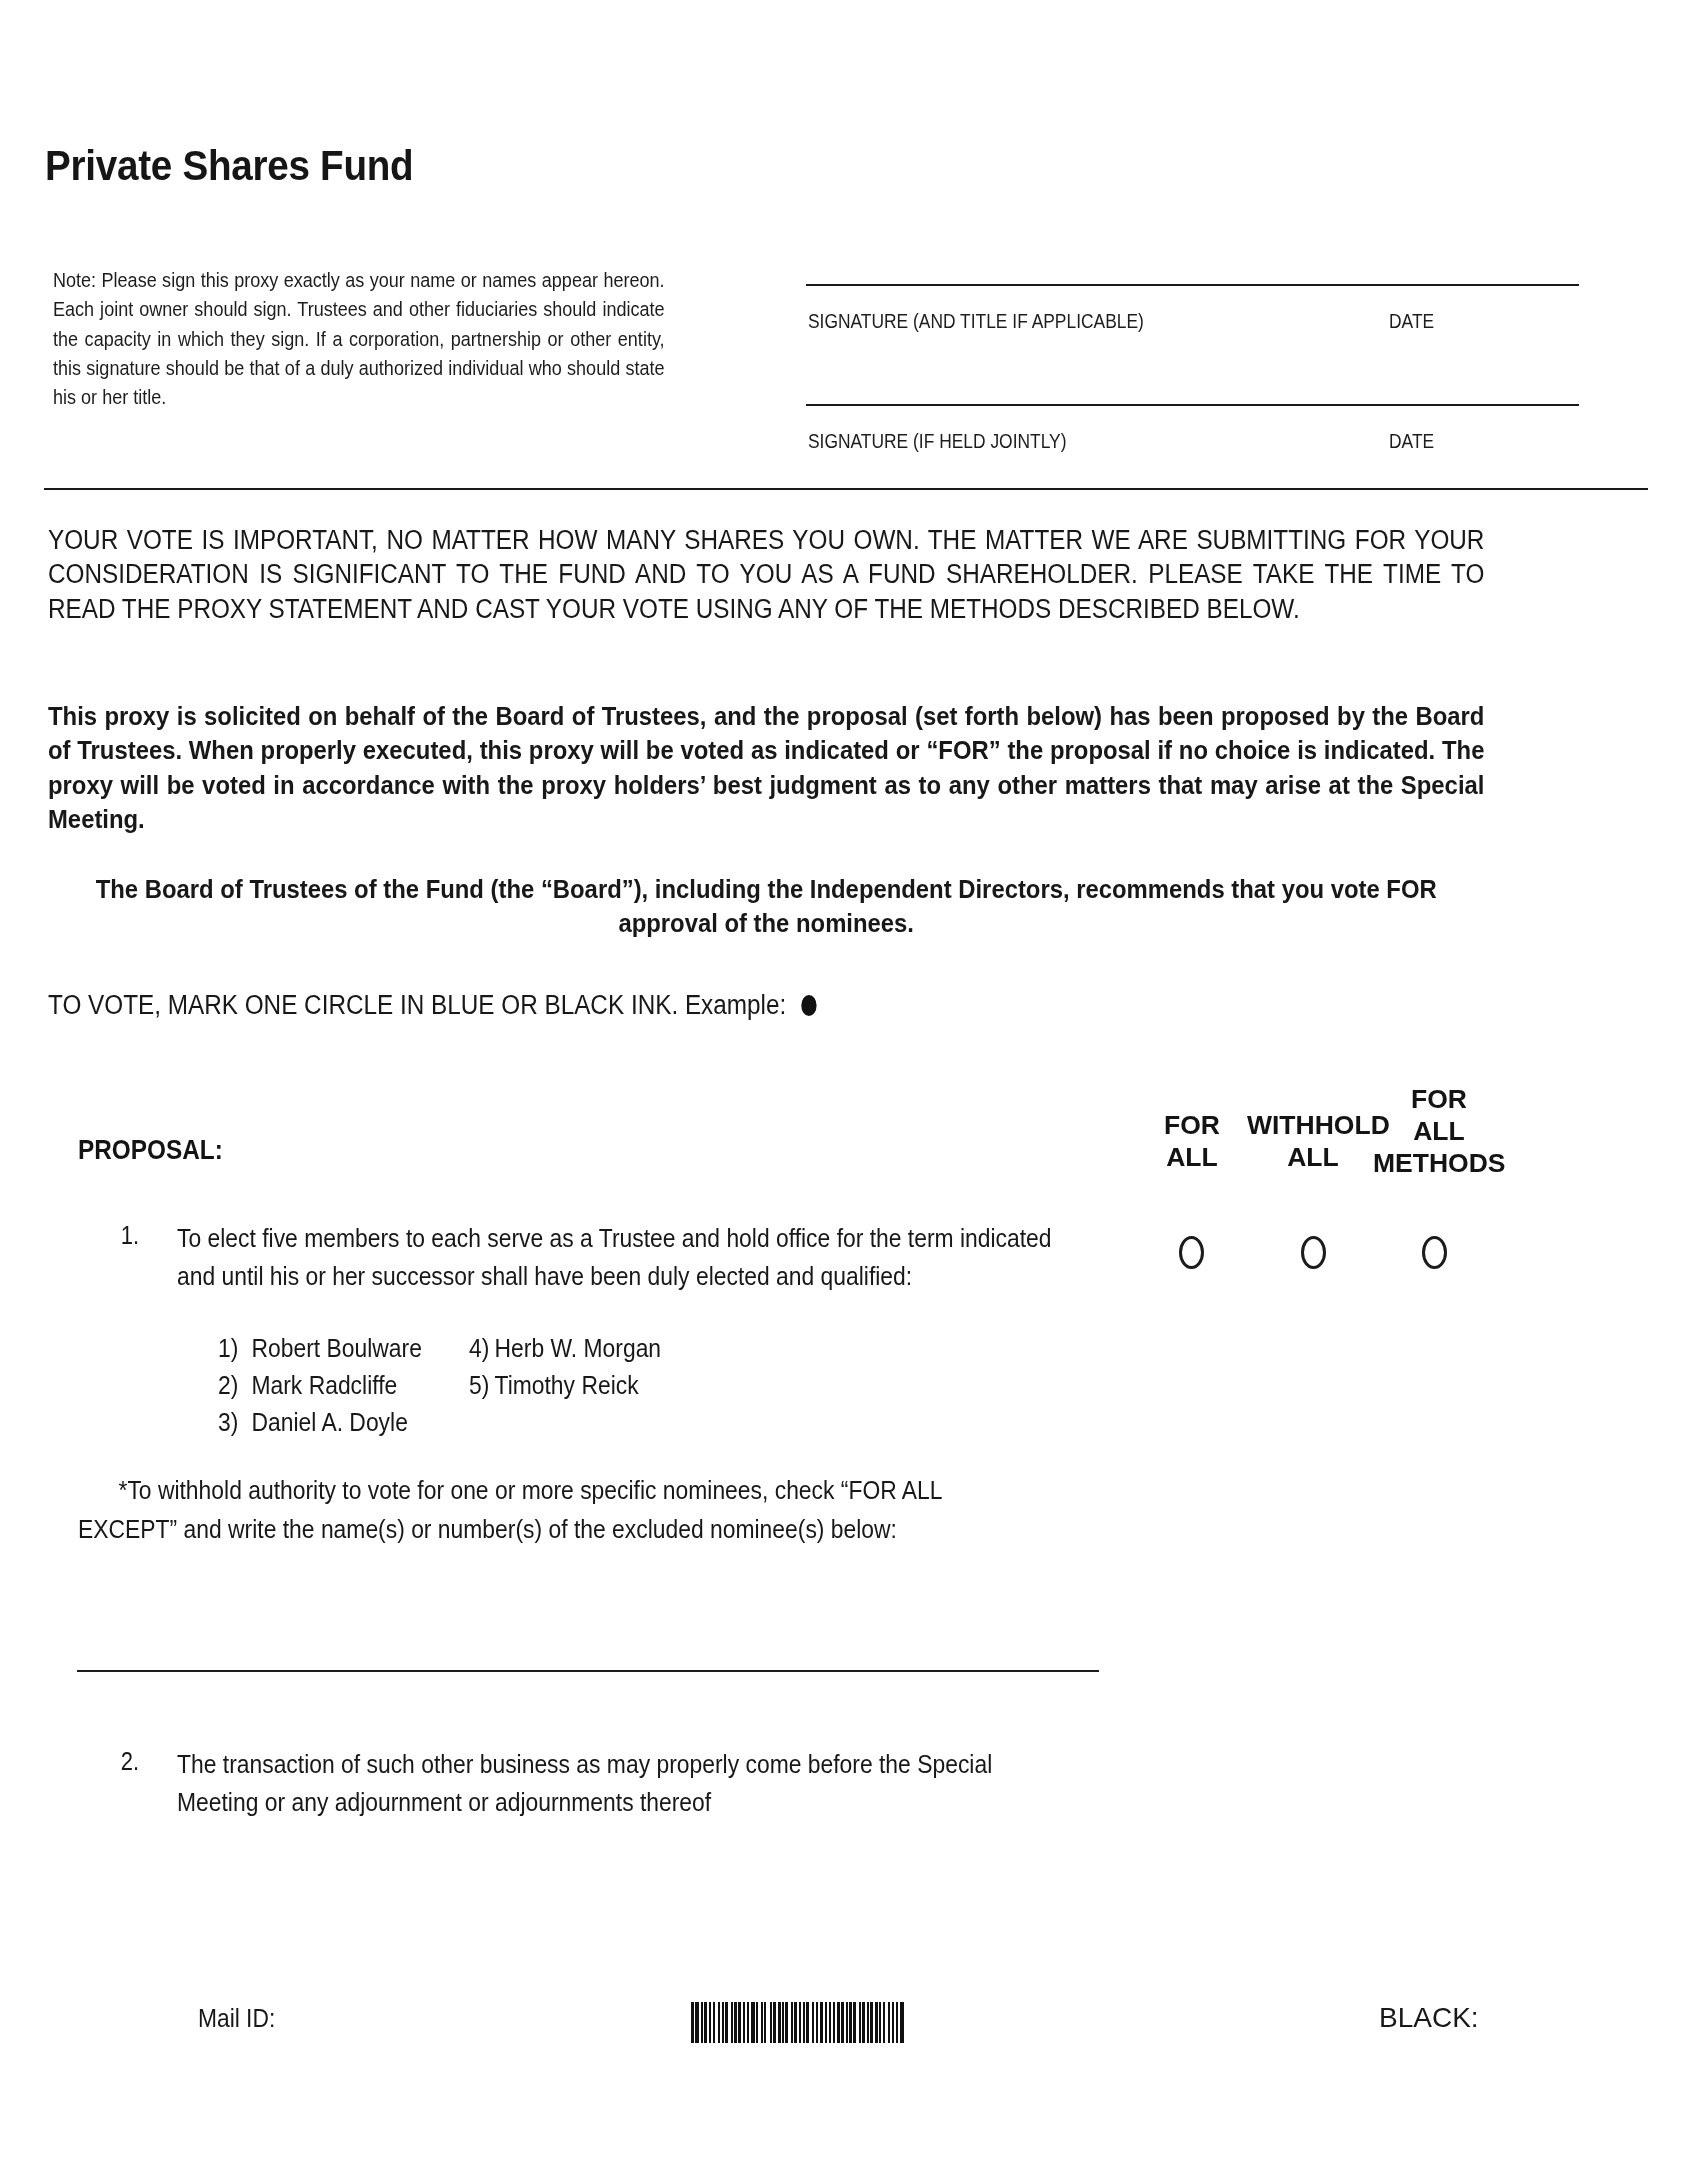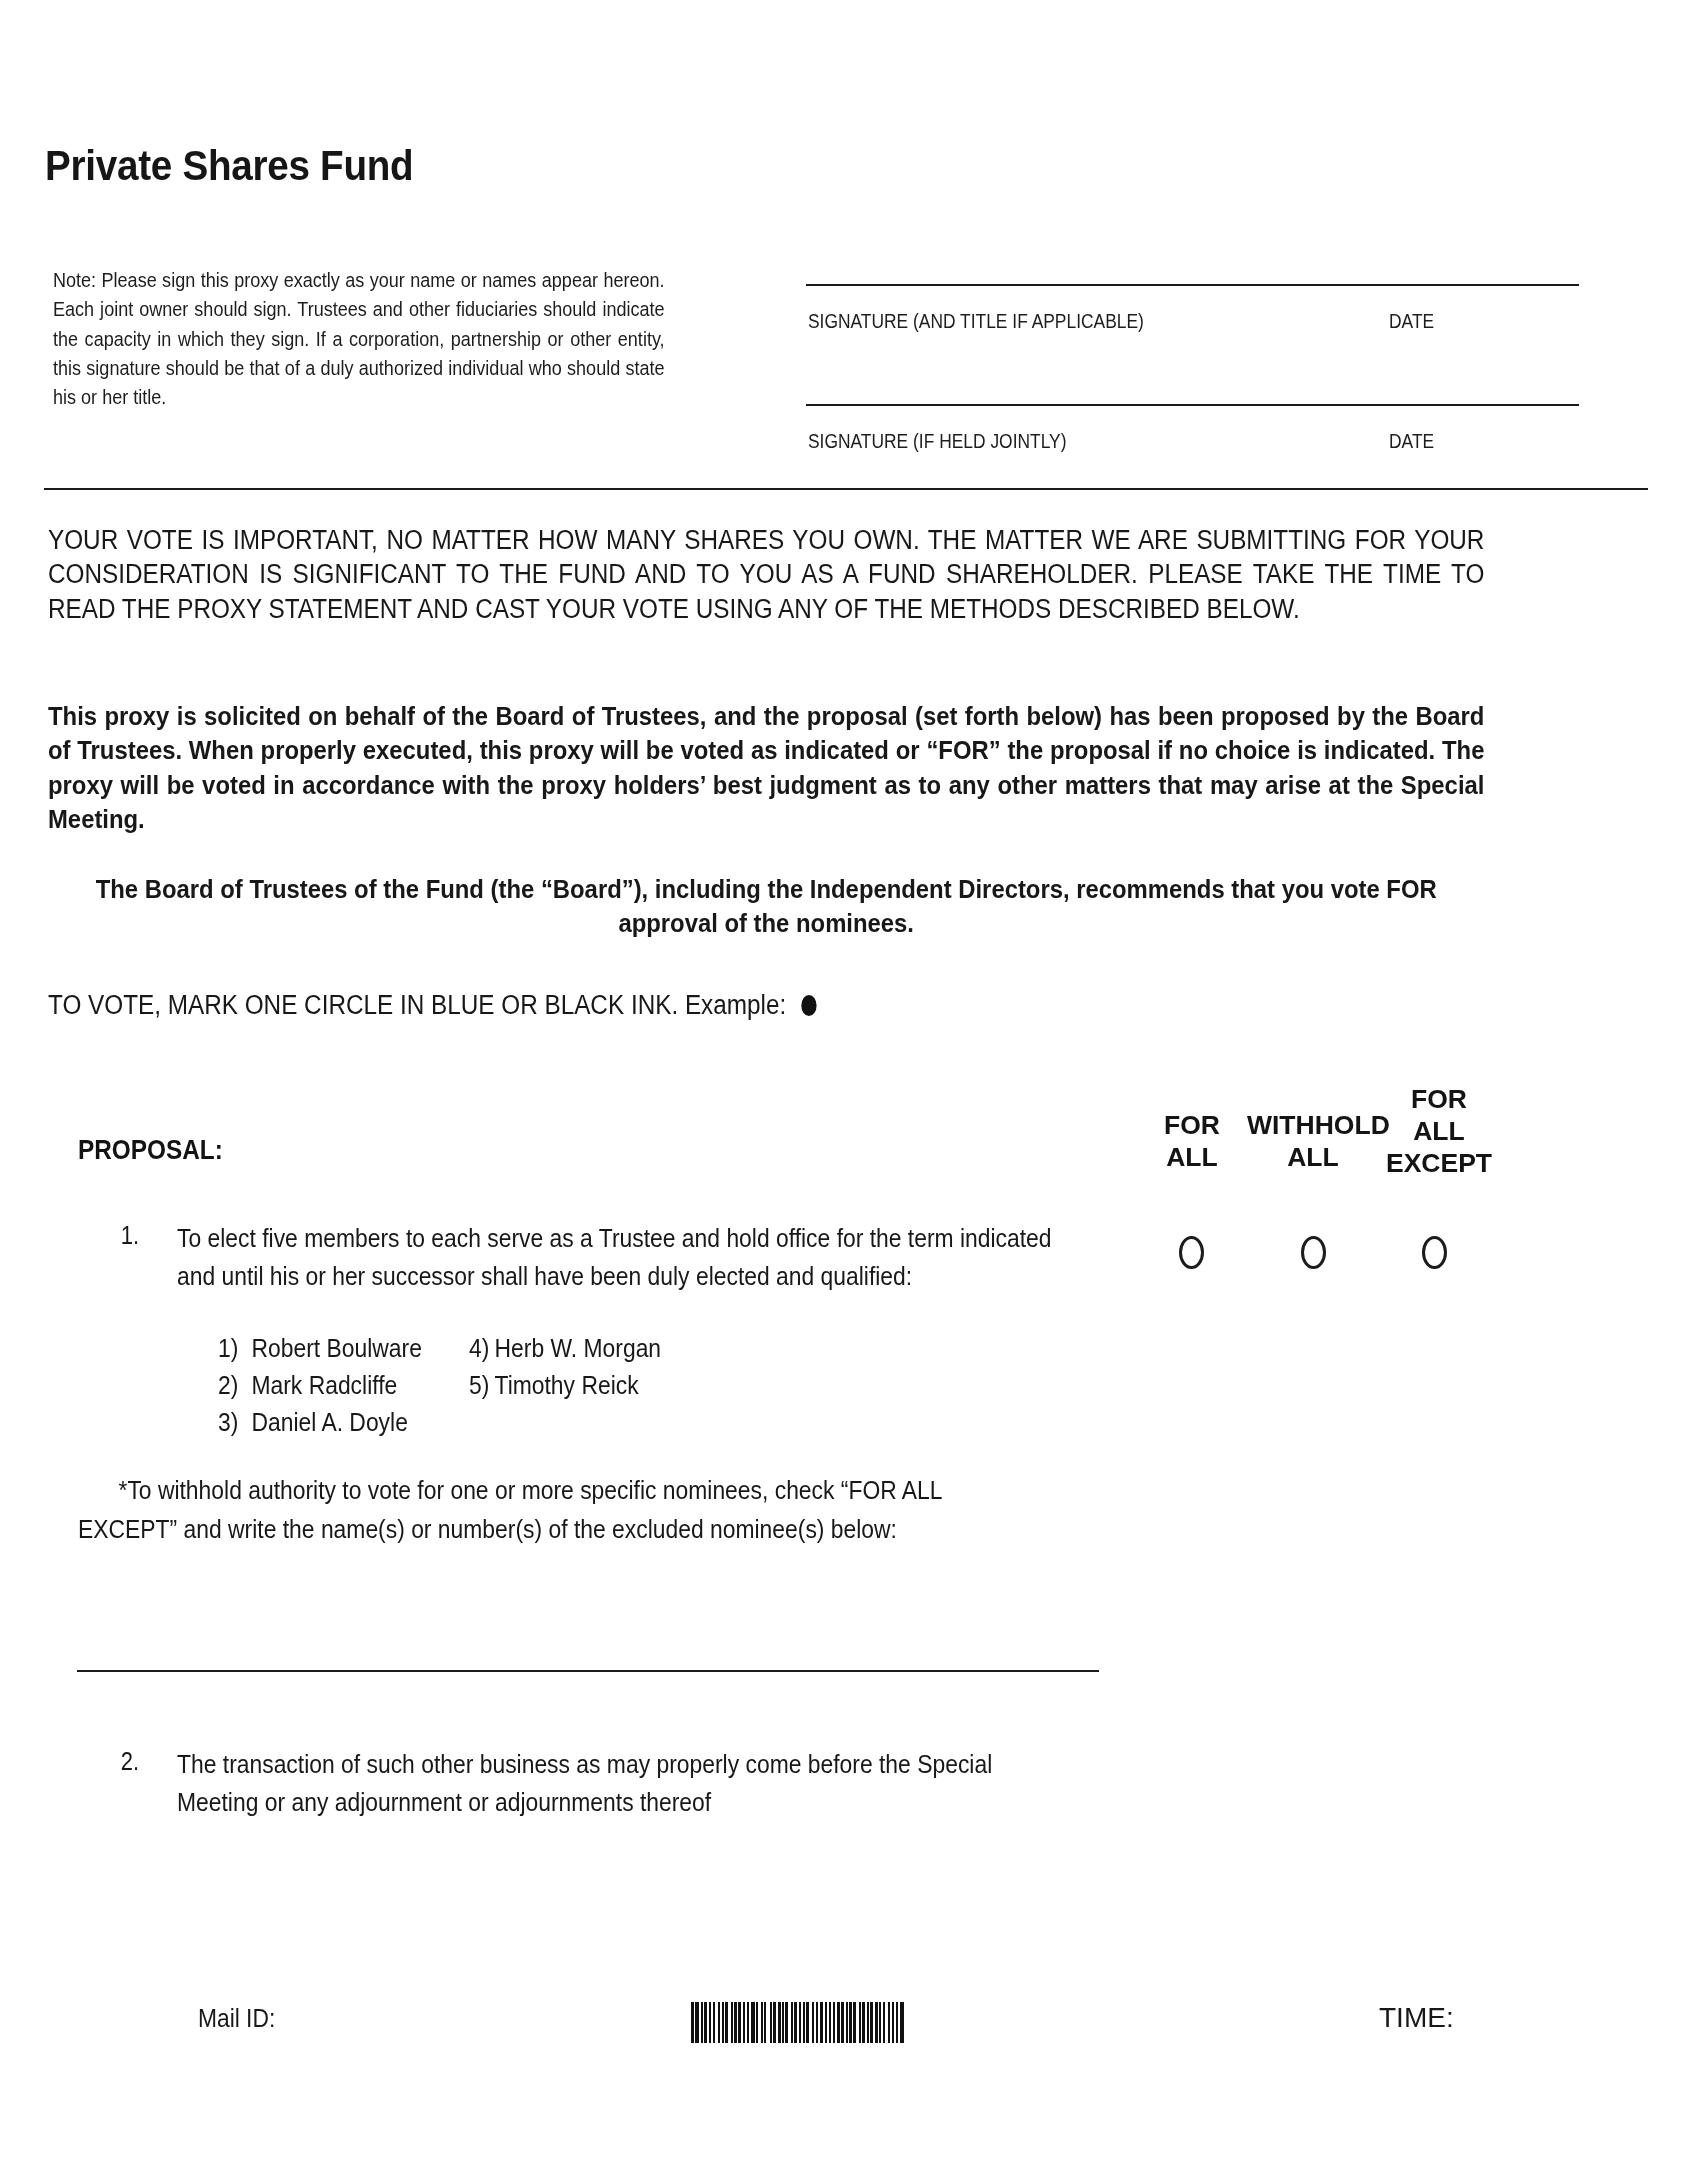--- a/index.html
+++ b/index.html
@@ -302,21 +302,21 @@
     <div>FOR</div>
     <div>ALL</div>
   </div>
   <div class="vote-col c2">
     <div>WITHHOLD</div>
     <div>ALL</div>
   </div>
   <div class="vote-col c3">
     <div>FOR</div>
     <div>ALL</div>
-    <div>EXCEPT</div>
+    <div>METHODS</div>
   </div>
 
   <div class="vote-circle v1"></div>
   <div class="vote-circle v2"></div>
   <div class="vote-circle v3"></div>
 
   <div class="item-num" id="item1-num">1.</div>
   <div class="item-body" id="item1-body">To elect five members to each serve as a Trustee and hold office for the term indicated and until his or her successor shall have been duly elected and qualified:</div>
 
   <div class="nominee-list">
@@ -436,16 +436,16 @@
       <span style="width:3.3px;background:#ffffff;"></span>
       <span style="width:2px;background:#101010;"></span>
       <span style="width:1.3px;background:#ffffff;"></span>
       <span style="width:2.6px;background:#101010;"></span>
       <span style="width:1.3px;background:#ffffff;"></span>
       <span style="width:2px;background:#101010;"></span>
       <span style="width:2.6px;background:#ffffff;"></span>
       <span style="width:3.3px;background:#101010;"></span>
       <span style="width:1.3px;background:#ffffff;"></span>
     </div>
-  <div class="cusip">TIME:</div>
+  <div class="cusip">BLACK:</div>
 
 </div>
 
 
 </body></html>

